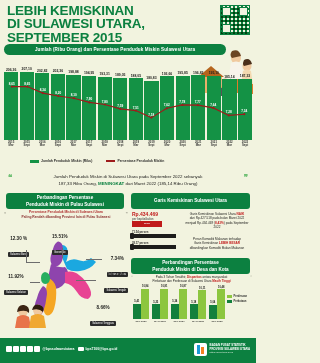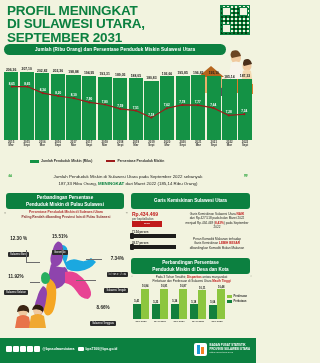--- a/index.html
+++ b/index.html
@@ -120,22 +120,22 @@
   .flogo .txt div{color:#fff;font-size:2.9px;font-weight:bold;line-height:3.6px;}
   .flogo .txt div.url{font-weight:normal;font-size:2.5px;color:#d7ebdc;}
 </style>
 </head>
 <body>
 
 <div class="page">
 
   <div class="header">
     <div class="title-wrap">
-      <div class="title1">PROFIL MENINGKAT</div>
-      <div class="title2">DI SULAWESI UTARA, SEPTEMBER 2031</div>
+      <div class="title1">LEBIH KEMISKINAN</div>
+      <div class="title2">DI SULAWESI UTARA, SEPTEMBER 2015</div>
       <div class="subtitle">Berita Resmi Statistik No. 07/01/71 Thn. XVII, 16 Januari 2023</div>
     </div>
     <div class="qr">
       <i class="a"></i>
         <i class="b"></i>
         <i class="c"></i>
     </div>
   </div>
 
   <div class="chart-panel">

